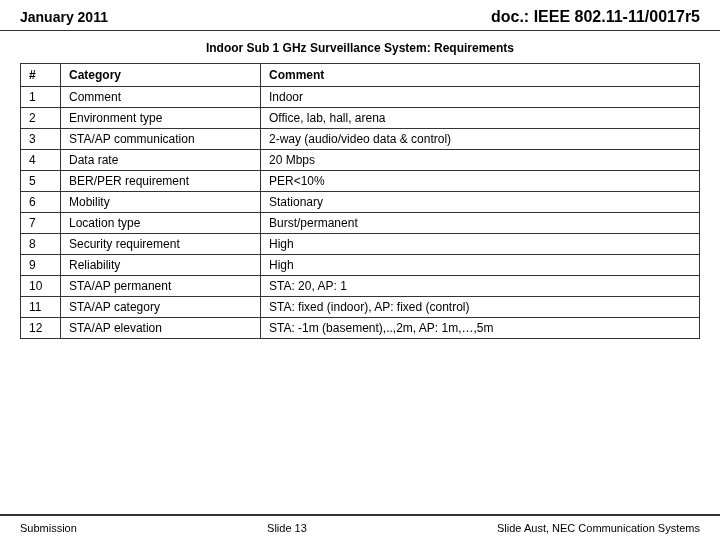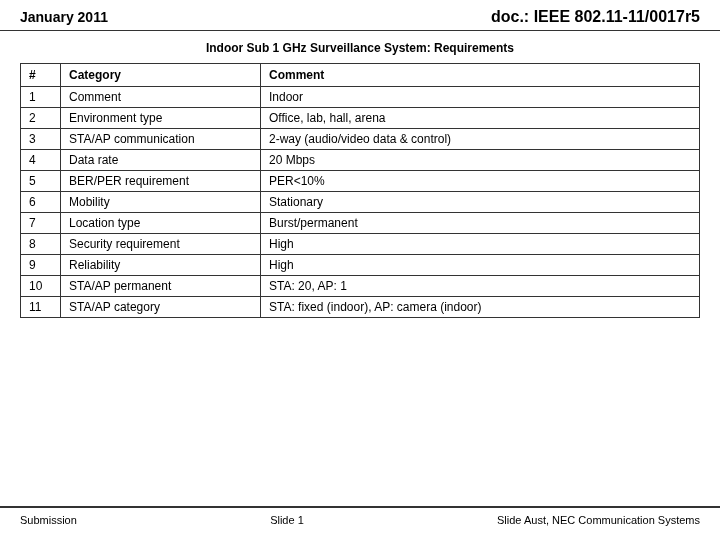--- a/index.html
+++ b/index.html
@@ -53,21 +53,21 @@
       vertical-align: top;
     }
     table tr:nth-child(odd) td {
       background: #fff;
     }
     .col-num { width: 40px; }
     .col-cat { width: 200px; }
     .col-com { width: auto; }
     .footer {
       position: absolute;
-      bottom: 8px;
+      bottom: 0;
       left: 0;
       right: 0;
       display: flex;
       justify-content: space-between;
       align-items: center;
       padding: 6px 20px;
       border-top: 2px solid #333;
       font-size: 11px;
     }
   </style>
@@ -137,23 +137,28 @@
           <td>High</td>
         </tr>
         <tr>
           <td>10</td>
           <td>STA/AP permanent</td>
           <td>STA: 20, AP: 1</td>
         </tr>
         <tr>
           <td>11</td>
           <td>STA/AP category</td>
-          <td>STA: fixed (indoor), AP: camera (indoor)</td>
+          <td>STA: fixed (indoor), AP: fixed (control)</td>
+        </tr>
+        <tr>
+          <td>12</td>
+          <td>STA/AP elevation</td>
+          <td>STA: -1m (basement),..,2m, AP: 1m,…,5m</td>
         </tr>
       </tbody>
   </table>
 </div>
 
 <div class="footer">
   <span>Submission</span>
-  <span>Slide 1</span>
+  <span>Slide 13</span>
   <span>Slide Aust, NEC Communication Systems</span>
 </div>
 
 </body></html>

